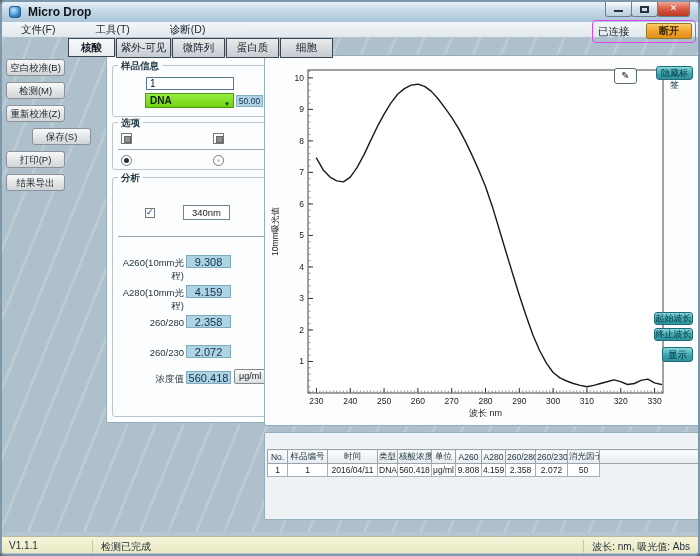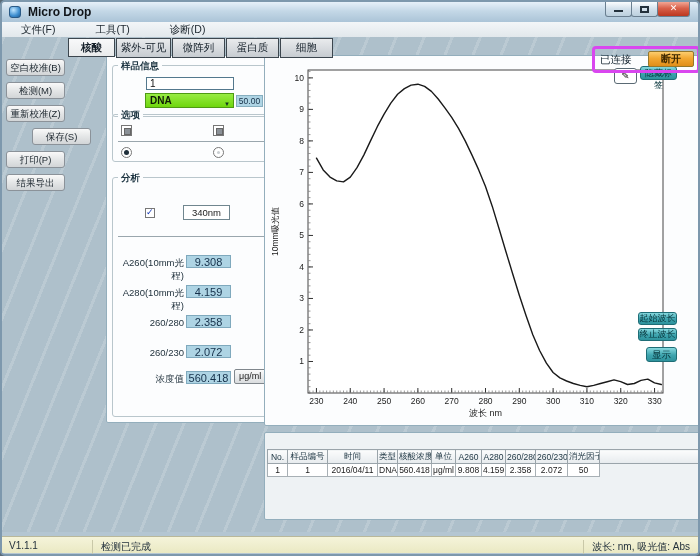--- a/index.html
+++ b/index.html
@@ -29,41 +29,41 @@
   .menu-item{padding:0 9px;margin-right:22px;cursor:default;}
   
   .content-bg{position:absolute;top:35px;left:0;right:0;bottom:22px;background:#aec0cb;}
   .content-bg::before{content:"";position:absolute;inset:0;
     background:repeating-linear-gradient(112deg,rgba(255,255,255,.16) 0 3px,rgba(255,255,255,0) 3px 26px);}
   
   .tab{position:absolute;top:36px;height:20px;border:1px solid #3c464e;box-sizing:border-box;
     background:linear-gradient(#e9ebed,#c7ccd1);font-size:10.5px;color:#15202a;
     text-align:center;line-height:16px;z-index:3;cursor:default;}
   .tab.active{background:linear-gradient(#f8f9fa,#e9ebec);font-weight:bold;height:19px;}
-  .conn-group{position:absolute;left:590px;top:44px;width:102px;height:21px;
-    border:3px solid #d946ef;border-radius:4px;z-index:3;}
+  .conn-group{position:absolute;left:590px;top:18px;width:102px;height:21px;
+    border:1px solid #d946ef;border-radius:4px;z-index:3;}
   .conn-status{position:absolute;left:5px;top:4px;font-size:10.5px;color:#10202c;}
   .disconnect-btn{position:absolute;right:3px;top:2px;width:46px;height:16px;box-sizing:border-box;
     background:linear-gradient(#fccd6e,var(--amber,#f2a832) 45%,#e08e1a);border:1px solid #96772a;border-radius:2px;
     font-size:10px;font-weight:bold;color:#3c2800;text-align:center;line-height:14px;cursor:pointer;}
   
   .sidebar-btn{position:absolute;left:4px;width:59px;height:17px;box-sizing:border-box;
     background:linear-gradient(#f9f9f9,#e4e6e7 50%,#d2d5d7);border:1px solid #8b9299;border-radius:3px;
     font-size:9.5px;color:#1c262e;text-align:center;line-height:15px;cursor:pointer;z-index:3;}
   
   .card{position:absolute;background:#fcfdfe;border:1px solid #93aebc;border-radius:2px;box-sizing:border-box;z-index:2;}
   #left-card{left:64px;top:53px;width:212px;height:368px;margin-left:40px;}
   #chart-card{left:262px;top:53px;width:436px;height:371px;}
   #table-card{left:262px;top:430px;width:436px;height:88px;background:#eef2f4;}
   
   .group{position:absolute;left:5px;width:184px;border:1px solid #b9c6cc;border-radius:3px;box-sizing:border-box;}
   .group-label{position:absolute;top:-6px;left:5px;background:#fcfdfe;padding:0 3px;
     font-size:9.5px;font-weight:bold;color:#1b3340;}
   #group-sample{top:9px;height:52px;}
-  #group-options{top:58px;height:48px;}
+  #group-options{top:66px;height:48px;}
   #group-analysis{top:121px;height:240px;}
   #sample-id-input{position:absolute;left:33px;top:11px;width:88px;height:13px;border:1px solid #53788d;
     font-size:10px;padding:0 0 0 3px;box-sizing:border-box;font-family:inherit;color:#111;}
   .dna-select{position:absolute;left:32px;top:27px;width:89px;height:15px;box-sizing:border-box;
     background:linear-gradient(var(--dna-green-light,#97ec43),var(--dna-green,#6fd60e));border:1px solid #4e9a14;
     font-size:10px;font-weight:bold;color:#0d1a05;line-height:13px;padding-left:4px;cursor:pointer;}
   .dna-select .arr{position:absolute;right:3px;top:4px;font-size:6px;color:#132;}
   .ext-box{position:absolute;left:123px;top:29px;width:27px;height:12px;box-sizing:border-box;
     background:var(--value-blue,#b9d9e6);border:1px solid #86aebf;font-size:8.5px;text-align:center;line-height:11px;color:#173048;}
   .ext-label{position:absolute;left:154px;top:30px;font-size:9.5px;color:#22333e;}
@@ -82,21 +82,21 @@
     background:var(--value-blue,#aed4e4);border:1px solid #7fa9bd;font-size:11px;text-align:center;line-height:12px;color:#15304a;}
   #wavelength-input{position:absolute;left:70px;top:27px;width:47px;height:15px;border:1px solid #70868f;
     font-size:9.5px;text-align:center;box-sizing:border-box;font-family:inherit;color:#222;background:#fff;}
   .unit-select{position:absolute;left:121px;top:191px;width:39px;height:15px;box-sizing:border-box;
     background:linear-gradient(#fafafa,#dadddf);border:1px solid #80878d;border-radius:2px;
     font-size:9px;color:#222;line-height:13px;padding-left:4px;cursor:pointer;}
   .unit-select .arr{position:absolute;right:3px;top:4px;font-size:6px;color:#333;}
   
   .teal-chip{position:absolute;box-sizing:border-box;border:1px solid #1e6d76;border-radius:3px;
     background:linear-gradient(#86d8de,var(--teal,#3da4ae) 55%,#2e929c);
-    color:#06333a;font-size:9px;text-align:center;cursor:pointer;}
+    color:#06333a;font-size:9px;text-align:center;cursor:pointer;margin-left:16px;}
   .pen-btn{position:absolute;left:349px;top:12px;width:23px;height:16px;box-sizing:border-box;
     background:#fff;border:1px solid #5a6a74;border-radius:3px;text-align:center;line-height:14px;
     font-size:10px;color:#222;cursor:pointer;}
   #hide-labels-btn{left:375px;top:10px;width:37px;height:14px;line-height:12px;}
   #start-wl-chip{left:373px;top:256px;width:39px;height:13px;line-height:11px;}
   #end-wl-chip{left:373px;top:272px;width:39px;height:13px;line-height:11px;}
   #show-btn{left:381px;top:291px;width:31px;height:15px;line-height:13px;font-size:9.5px;}
   
   #results-table{position:absolute;left:2px;top:16px;border-collapse:collapse;table-layout:fixed;
     width:464px;font-size:8.5px;}

